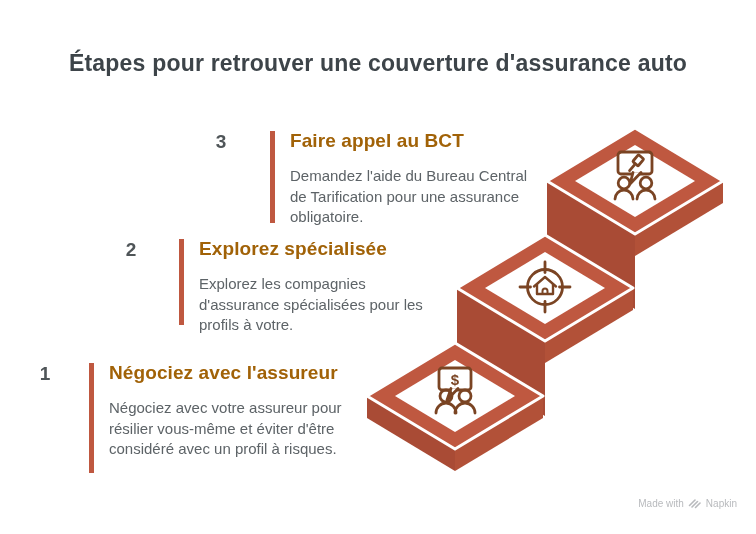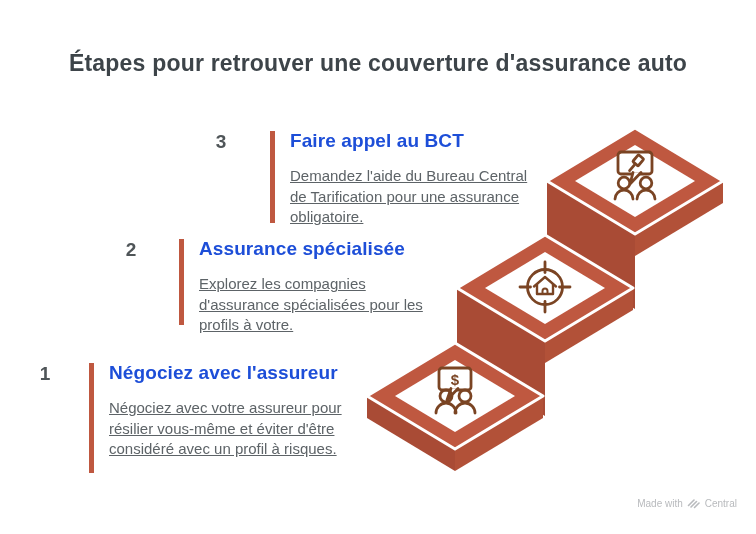--- a/index.html
+++ b/index.html
@@ -15,25 +15,25 @@
     letter-spacing:.2px;
   }
   .step-num{
     position:absolute;width:26px;text-align:center;
     font-size:19px;font-weight:bold;color:#4f5558;
   }
   .step-bar{
     position:absolute;width:5px;background:#bf5840;
   }
   .step-heading{
-    position:absolute;font-size:19px;font-weight:bold;color:#1d4ed8;
+    position:absolute;font-size:19px;font-weight:bold;color:#a16207;
     letter-spacing:.1px;
   }
   .step-body{
-    position:absolute;font-size:15px;line-height:20.5px;color:#5d6367;text-decoration:underline;
+    position:absolute;font-size:15px;line-height:20.5px;color:#5d6367;
   }
   
   .s3-num{left:208px;top:131px;}
   .s3-bar{left:270px;top:131px;height:92px;}
   .s3-heading{left:290px;top:130px;}
   .s3-body{left:290px;top:166px;width:248px;}
   
   .s2-num{left:118px;top:239px;}
   .s2-bar{left:179px;top:239px;height:86px;}
   .s2-heading{left:199px;top:238px;}
@@ -57,21 +57,21 @@
 
 <div class="title">Étapes pour retrouver une couverture d'assurance auto</div>
 
 <div class="step-num s3-num">3</div>
 <div class="step-bar s3-bar"></div>
 <div class="step-heading s3-heading">Faire appel au BCT</div>
 <div class="step-body s3-body">Demandez l'aide du Bureau Central de Tarification pour une assurance obligatoire.</div>
 
 <div class="step-num s2-num">2</div>
 <div class="step-bar s2-bar"></div>
-<div class="step-heading s2-heading">Assurance spécialisée</div>
+<div class="step-heading s2-heading">Explorez spécialisée</div>
 <div class="step-body s2-body">Explorez les compagnies d'assurance spécialisées pour les profils à votre.</div>
 
 <div class="step-num s1-num">1</div>
 <div class="step-bar s1-bar"></div>
 <div class="step-heading s1-heading">Négociez avec l'assureur</div>
 <div class="step-body s1-body">Négociez avec votre assureur pour résilier vous-même et éviter d'être considéré avec un profil à risques.</div>
 
 <svg class="stairs" width="756" height="534" viewBox="0 0 756 534">
 
   <g>
@@ -129,14 +129,14 @@
 
 <div class="watermark">
   <span>Made with</span>
   <svg width="14" height="13" viewBox="0 0 14 13">
     <g stroke="#b8babd" stroke-width="1.6" stroke-linecap="round" fill="none">
       <line x1="1.5" y1="8.5" x2="7" y2="3"></line>
       <line x1="4" y1="10" x2="9.5" y2="4.5"></line>
       <line x1="7.5" y1="10.5" x2="12" y2="6"></line>
     </g>
   </svg>
-  <span>Central</span>
+  <span>Napkin</span>
 </div>
 
 </body></html>

